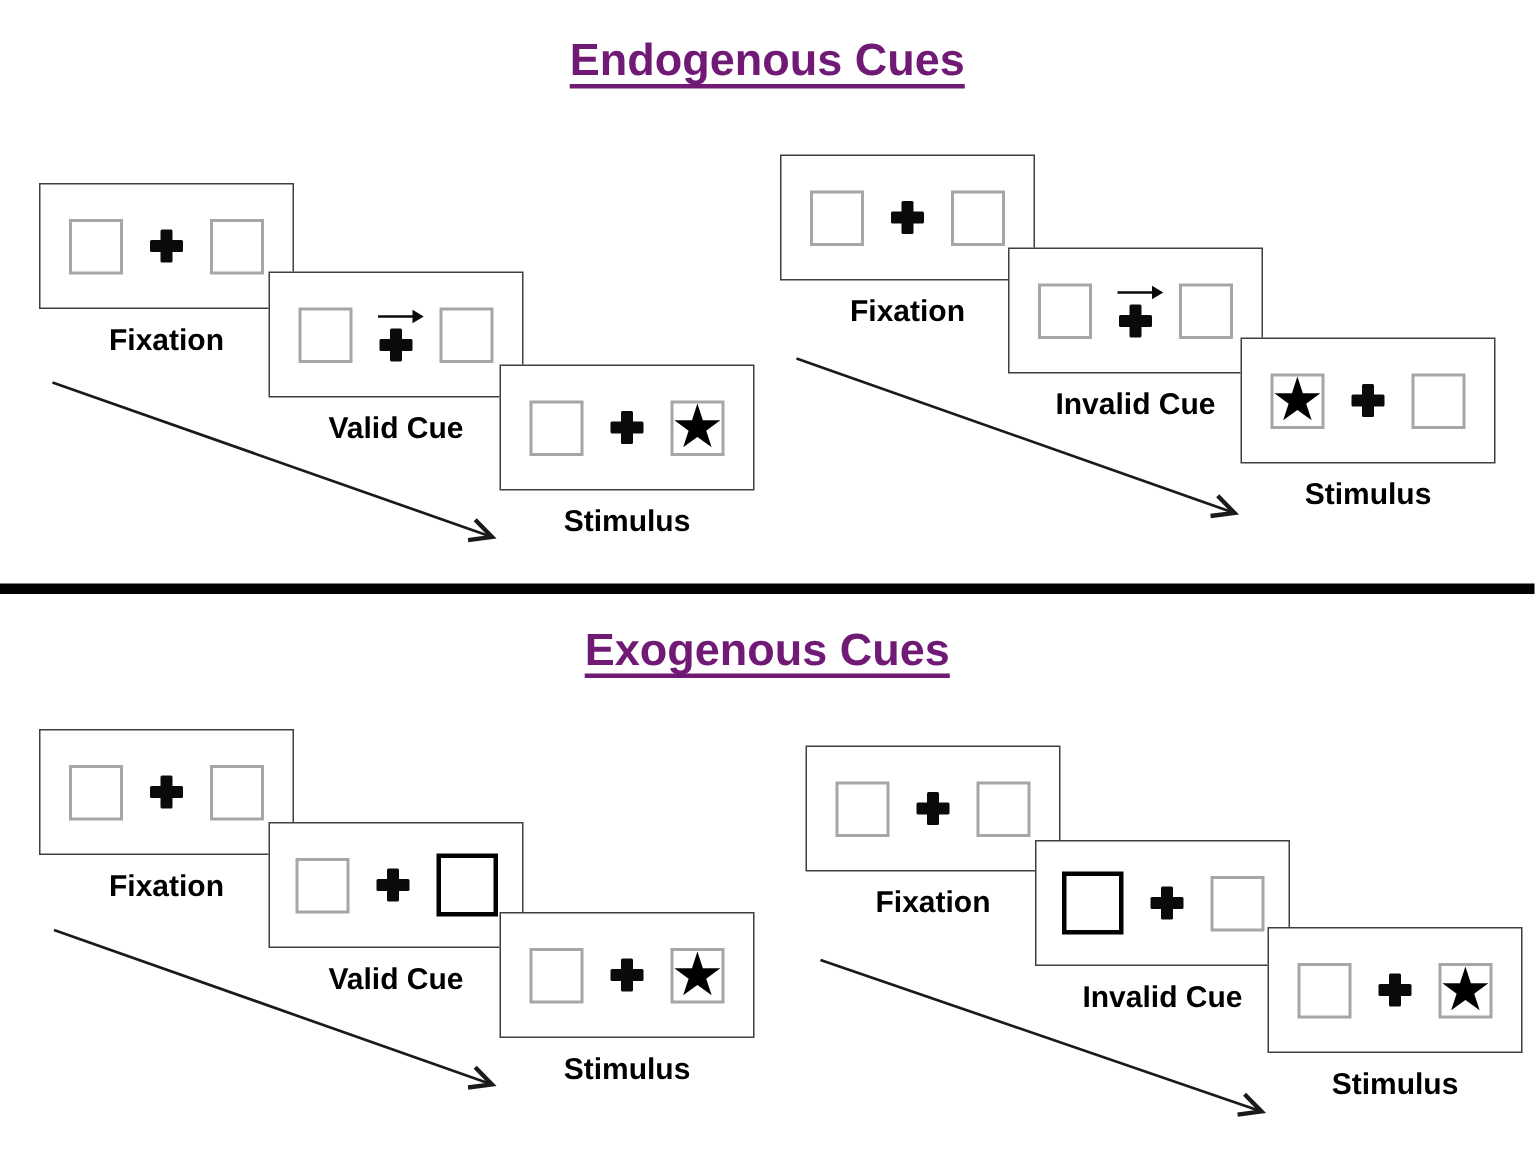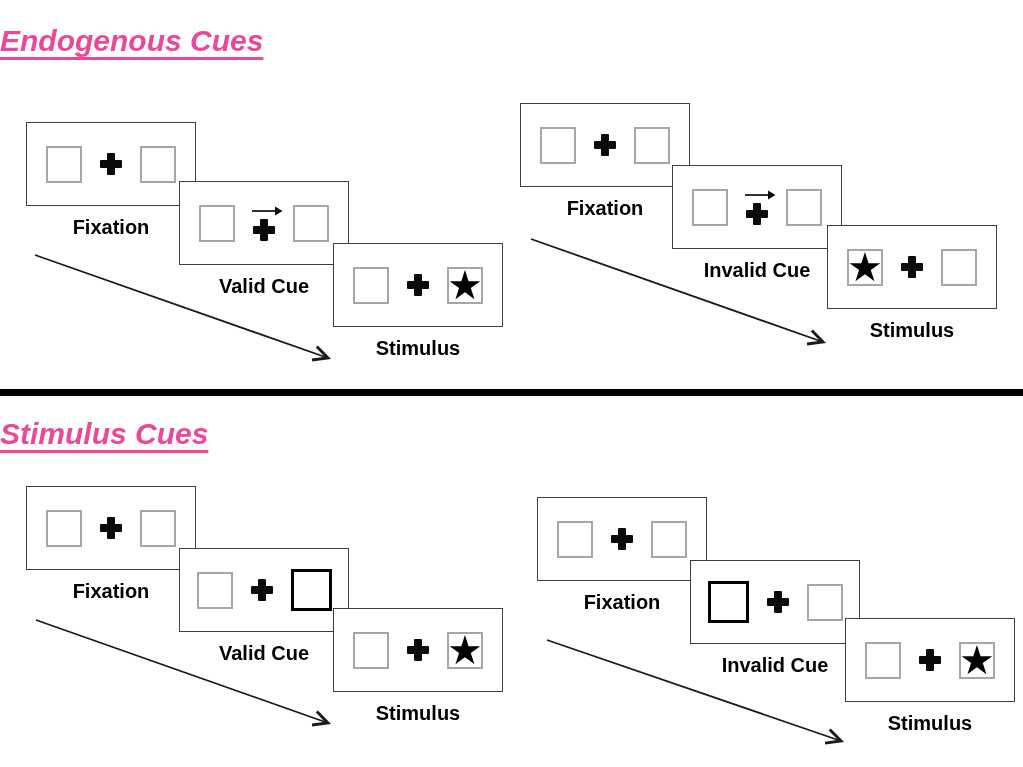--- a/index.html
+++ b/index.html
@@ -2,22 +2,22 @@
 <html><head>
 <meta charset="utf-8">
 <style>
   html,body{margin:0;padding:0;}
   body{
     width:1023px;height:767px;position:relative;overflow:hidden;
     background:#ffffff;color:#000;
     font-family:"Liberation Sans","DejaVu Sans",sans-serif;
   }
   .title{
-    position:absolute;left:0;width:100%;text-align:left;
-    font-size:30px;font-weight:bold;color:#ec4899;font-style:italic;
+    position:absolute;left:0;width:100%;text-align:center;
+    font-size:30px;font-weight:bold;color:#701a75;
   }
   .title .tt{
     text-decoration:underline;
     text-decoration-thickness:3px;
     text-underline-offset:6px;
   }
   #title-endogenous{top:24px;}
   #title-exogenous{top:417px;}
   .divider{
     position:absolute;left:0;top:389px;width:1023px;height:7px;background:#000;
@@ -157,21 +157,21 @@
     <div class="box"></div>
   </div>
   <div class="plabel la">Fixation</div>
   <div class="plabel lb">Invalid Cue</div>
   <div class="plabel lc">Stimulus</div>
 </div>
 
 <div class="divider"></div>
 
 <div class="title" id="title-exogenous">
-  <span class="tt">Stimulus Cues</span>
+  <span class="tt">Exogenous Cues</span>
 </div>
 
 <div class="group" id="g3">
   <svg class="seq" width="340" height="262" viewBox="0 0 340 262">
     <defs>
         <marker id="ah3" markerWidth="12" markerHeight="12" refX="9" refY="5" orient="auto">
       <path d="M1,1 L9,5 L1,9" fill="none" stroke="#1a1a1a" stroke-width="1.6"></path>
     </marker>
       </defs>
     <line x1="10" y1="134" x2="302" y2="237" stroke="#1a1a1a" stroke-width="1.8" marker-end="url(#ah3)"></line>

